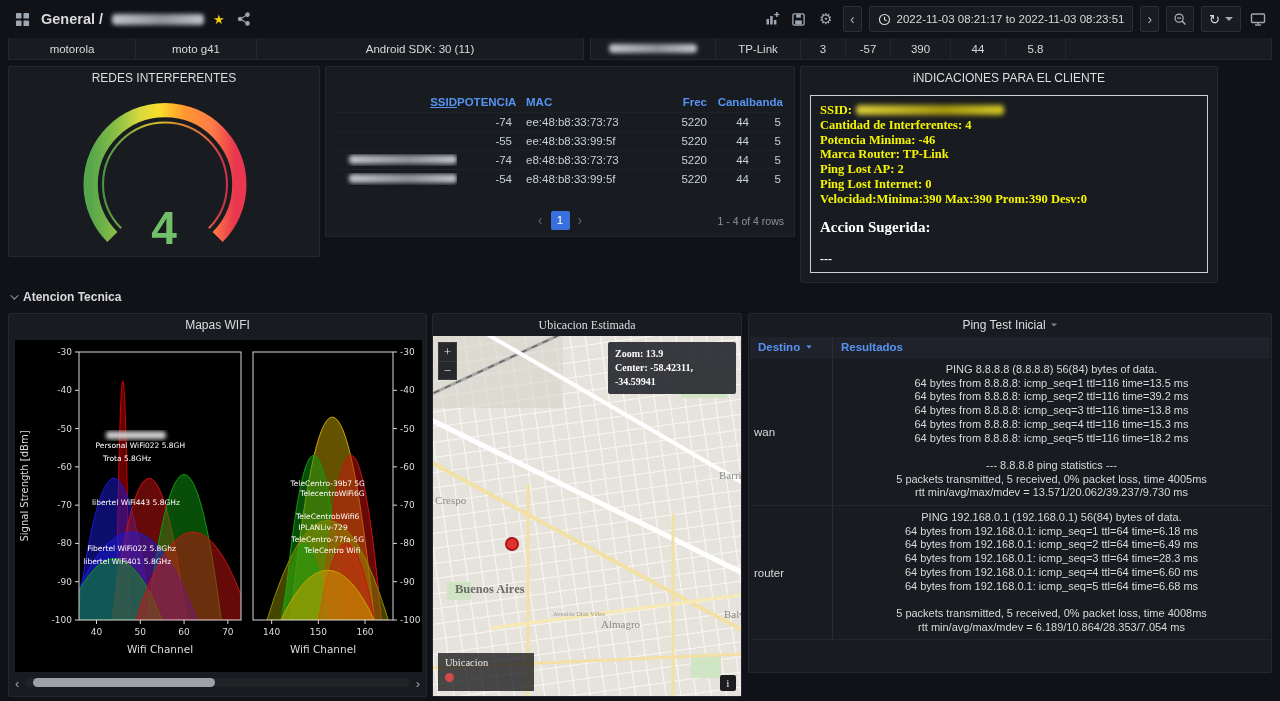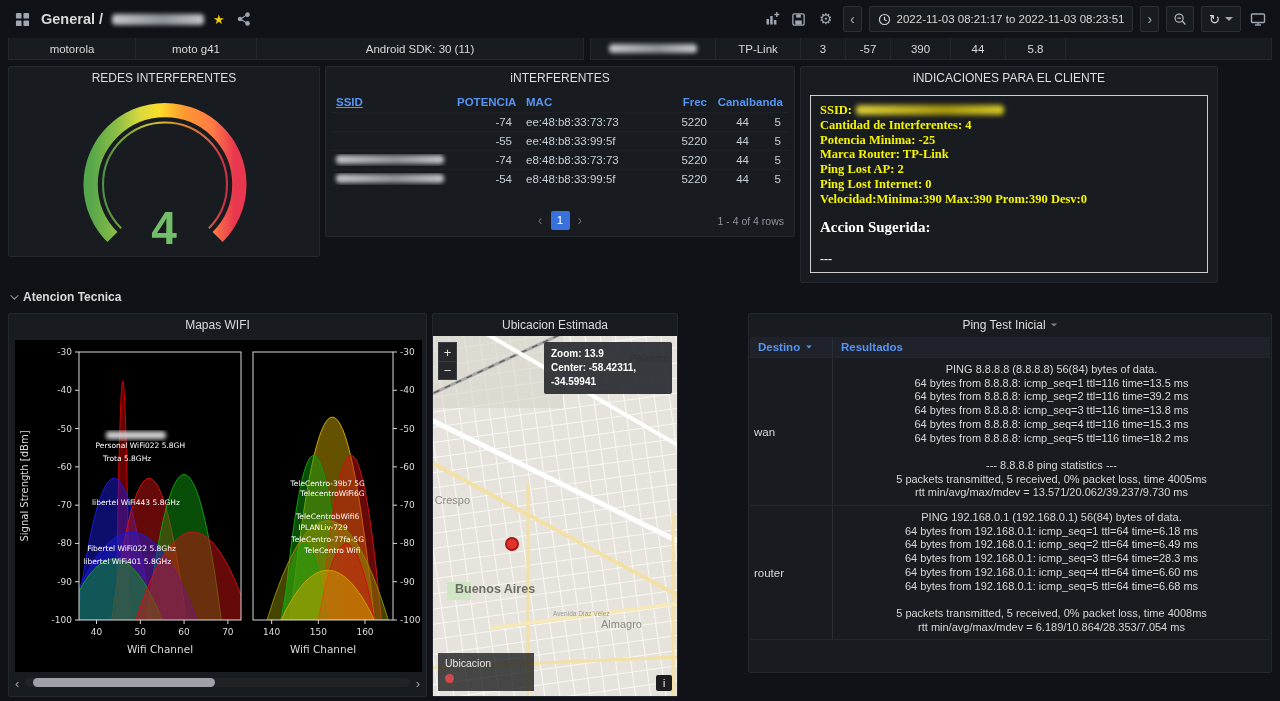--- a/index.html
+++ b/index.html
@@ -45,21 +45,21 @@
   .gauge-wrap { position:absolute; left:6px; top:22px; right:6px; bottom:0; }
   .gauge-wrap svg { display:block; margin:0 auto; }
   .gauge-value { position:absolute; left:0; right:0; top:112px; text-align:center;
     font-size:46px; font-weight:700; color:#73bf69; }
 
   
   .itable { position:absolute; left:6px; right:6px; top:24px; }
   .irow { display:flex; align-items:center; height:19px; border-top:1px solid #1f2126; font-size:11.5px; color:#c7d0d9; }
   .ihead { display:flex; align-items:center; height:21px; font-size:11.5px; font-weight:600; color:#5794f2; }
   .ihead > div { cursor:pointer; }
-  .col-ssid  { width:125px; text-align:left; padding-left:4px; overflow:hidden;text-decoration:underline; }
+  .col-ssid  { width:125px; text-align:right; padding-left:4px; overflow:hidden;text-decoration:underline; }
   .col-pot   { width:55px;  text-align:right; }
   .col-mac   { width:145px; text-align:left; padding-left:14px; }
   .col-frec  { width:50px;  text-align:right; }
   .col-canal { width:42px;  text-align:right; }
   .col-banda { width:36px;  text-align:right; padding-right:4px; }
   .ipag { position:absolute; left:0; right:0; bottom:5px; height:22px; display:flex; align-items:center; justify-content:center; gap:8px; }
   .ipag .pchev { color:#646a73; font-size:14px; cursor:pointer; }
   .ipag .pnum { width:19px; height:19px; background:#3871dc; color:#fff; border-radius:2px; font-size:11.5px;
     display:flex; align-items:center; justify-content:center; cursor:pointer; }
   .ipag-summary { position:absolute; right:10px; bottom:9px; font-size:10.5px; color:#8e949e; }
@@ -230,21 +230,20 @@
           </linearGradient>
         </defs>
         <path d="M 94.8 155.2 A 78 78 0 1 1 205.2 155.2" fill="none" stroke="url(#gaugeGrad)" stroke-width="15"></path>
         <path d="M 104.0 146.0 A 65 65 0 1 1 196.0 146.0" fill="none" stroke="url(#gaugeGrad)" stroke-width="2.2" opacity="0.85"></path>
       </svg>
       <div class="gauge-value">4</div>
     </div>
   </section>
 
   <section class="panel" style="left:325px; top:66px; width:470px; height:171px;">
-    <div class="panel-title">iNTERFERENTES</div>
     <div class="itable">
       <div class="ihead">
         <div class="col-ssid">SSID</div>
         <div class="col-pot">POTENCIA</div>
         <div class="col-mac">MAC</div>
         <div class="col-frec">Frec</div>
         <div class="col-canal">Canal</div>
         <div class="col-banda">banda</div>
       </div>
       <div>
@@ -292,21 +291,21 @@
 
   <section class="panel" style="left:800px; top:66px; width:418px; height:217px;">
     <div class="panel-title">iNDICACIONES PARA EL CLIENTE</div>
     <div class="ind-box">
       <div class="ind-line ind-ssid">
         <span>SSID:</span>
         <span class="redact yellow" style="width:148px; height:10px;"></span>
       </div>
       <div>
           <div class="ind-line">Cantidad de Interferentes: 4</div>
-          <div class="ind-line">Potencia Minima: -25</div>
+          <div class="ind-line">Potencia Minima: -46</div>
           <div class="ind-line">Marca Router: TP-Link</div>
           <div class="ind-line">Ping Lost AP: 2</div>
           <div class="ind-line">Ping Lost Internet: 0</div>
           <div class="ind-line">Velocidad:Minima:390 Max:390 Prom:390 Desv:0</div>
         </div>
       <div class="ind-action">Accion Sugerida:</div>
       <div class="ind-dash">---</div>
     </div>
   </section>
 
@@ -414,21 +413,21 @@
           <text x="0" y="0" fill="#dddddd" font-size="10" text-anchor="middle" transform="translate(13,146) rotate(-90)">Signal Strength [dBm]</text>
         </svg>
     </div>
     <span class="hs-arrow" style="left:6px;">‹</span>
     <span class="hs-arrow" style="right:6px;">›</span>
     <div class="hscroll-track">
       <div class="hscroll-thumb"></div>
     </div>
   </section>
 
-  <section class="panel" style="left:432px; top:313px; width:246px; height:384px;">
+  <section class="panel" style="left:432px; top:313px; width:310px; height:384px;font-family:Liberation Serif, serif;">
     <div class="panel-title">Ubicacion Estimada</div>
     <div class="map-area">
       <svg width="310" height="362" viewBox="0 0 310 362">
         <defs>
           <pattern id="streets" width="15" height="15" patternUnits="userSpaceOnUse" patternTransform="rotate(-8)">
             <rect width="15" height="15" fill="#e6e3dc"></rect>
             <path d="M0 0H15M0 0V15" stroke="#f9f7f3" stroke-width="2.2"></path>
           </pattern>
         </defs>
         <rect width="310" height="362" fill="url(#streets)"></rect>

